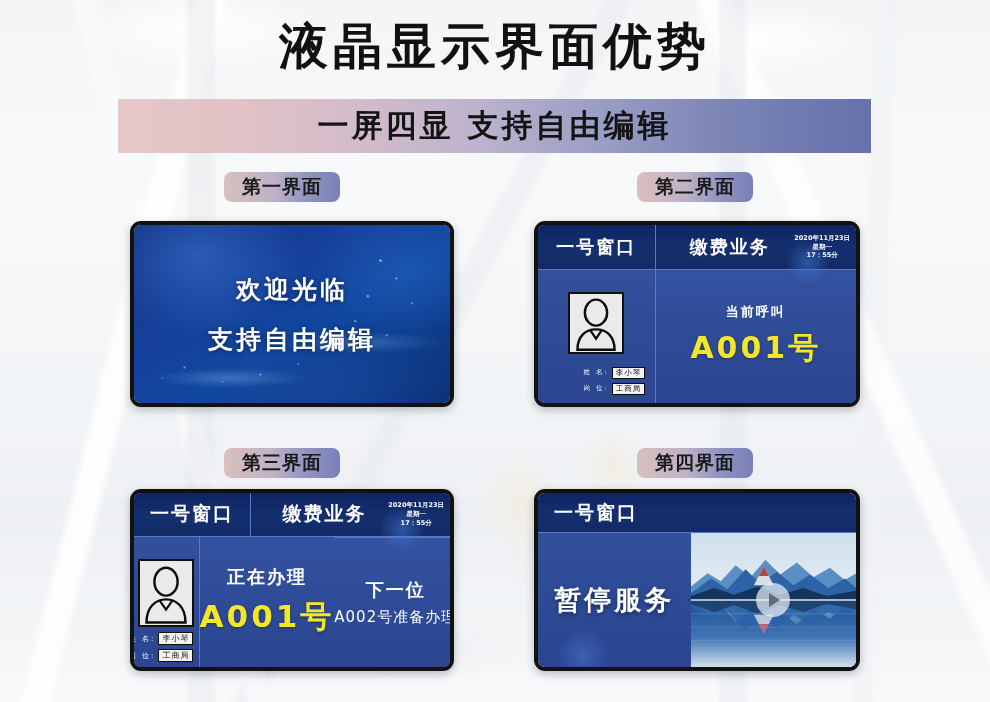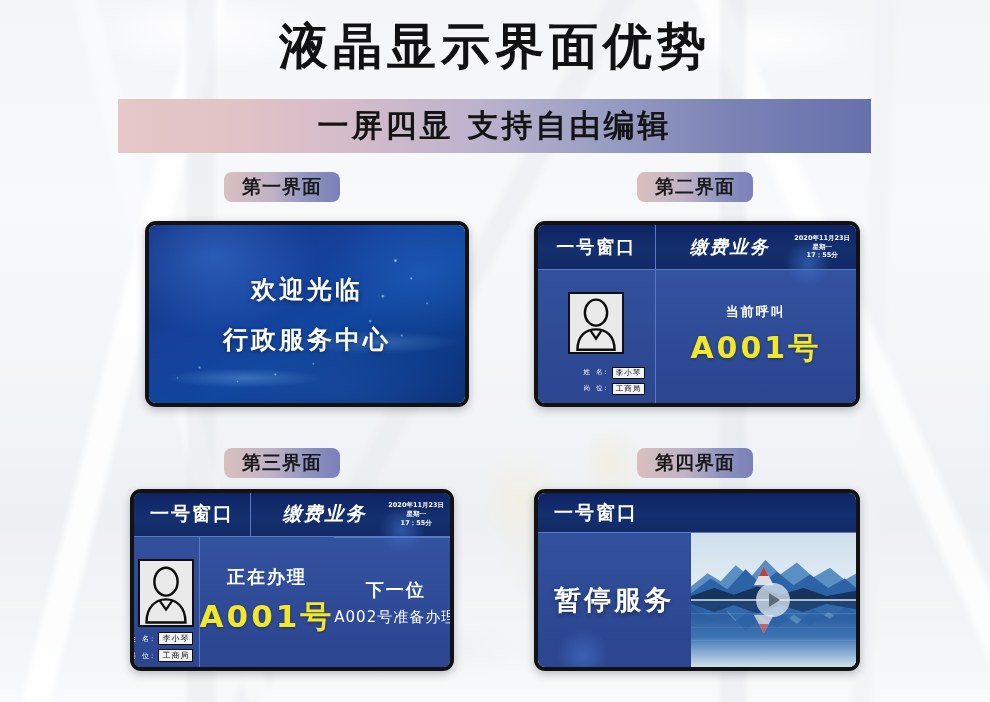--- a/index.html
+++ b/index.html
@@ -113,21 +113,21 @@
   .pill-4 { top: 448px; left: 637px; }
 
   
   .screen {
     position: absolute;
     border: 4px solid #121212;
     border-radius: 11px;
     overflow: hidden;
     box-shadow: 0 3px 9px rgba(40,45,60,.30);
   }
-  .scr-1 { top: 221px; left: 130px; width: 324px; height: 186px; margin-left: 15px; }
+  .scr-1 { top: 221px; left: 130px; width: 324px; height: 186px; }
   .scr-2 { top: 221px; left: 534px; width: 326px; height: 186px; }
   .scr-3 { top: 489px; left: 130px; width: 324px; height: 182px; }
   .scr-4 { top: 489px; left: 534px; width: 326px; height: 182px; }
 
   
   .welcome {
     width: 100%; height: 100%;
     position: relative;
     background:
       radial-gradient(ellipse 150px 110px at 20% 18%, rgba(60,120,215,.55), rgba(60,120,215,0) 70%),
@@ -189,21 +189,20 @@
     border-right: 1px solid #5a78c4;
     color: #ffffff; font-weight: bold; letter-spacing: 2px;
     white-space: nowrap;
   }
   .q-biz {
     flex: 1;
     display: flex; align-items: center; justify-content: center;
     color: #ffffff; font-weight: bold; letter-spacing: 2px;
     white-space: nowrap;
     padding-right: 52px;
-    font-style: italic;
   }
   .q-clock {
     position: absolute; right: 6px; top: 50%;
     transform: translateY(-50%);
     text-align: center; color: #ffffff;
     line-height: 1.35; white-space: nowrap;
     z-index: 2;
   }
   .q-body { flex: 1; display: flex; }
   .q-left {
@@ -361,21 +360,21 @@
 </div>
 
 <div class="pill pill-1">第一界面</div>
 <div class="pill pill-2">第二界面</div>
 <div class="pill pill-3">第三界面</div>
 <div class="pill pill-4">第四界面</div>
 
 <div class="screen scr-1">
   <div class="welcome">
     <div class="welcome-line welcome-l1">欢迎光临</div>
-    <div class="welcome-line welcome-l2">行政服务中心</div>
+    <div class="welcome-line welcome-l2">支持自由编辑</div>
   </div>
 </div>
 
 <div class="screen scr-2">
   <div class="q-screen">
 
     <div class="q-head">
       <div class="q-window">一号窗口</div>
       <div class="q-biz">缴费业务</div>
       <div class="q-head-glow"></div>

